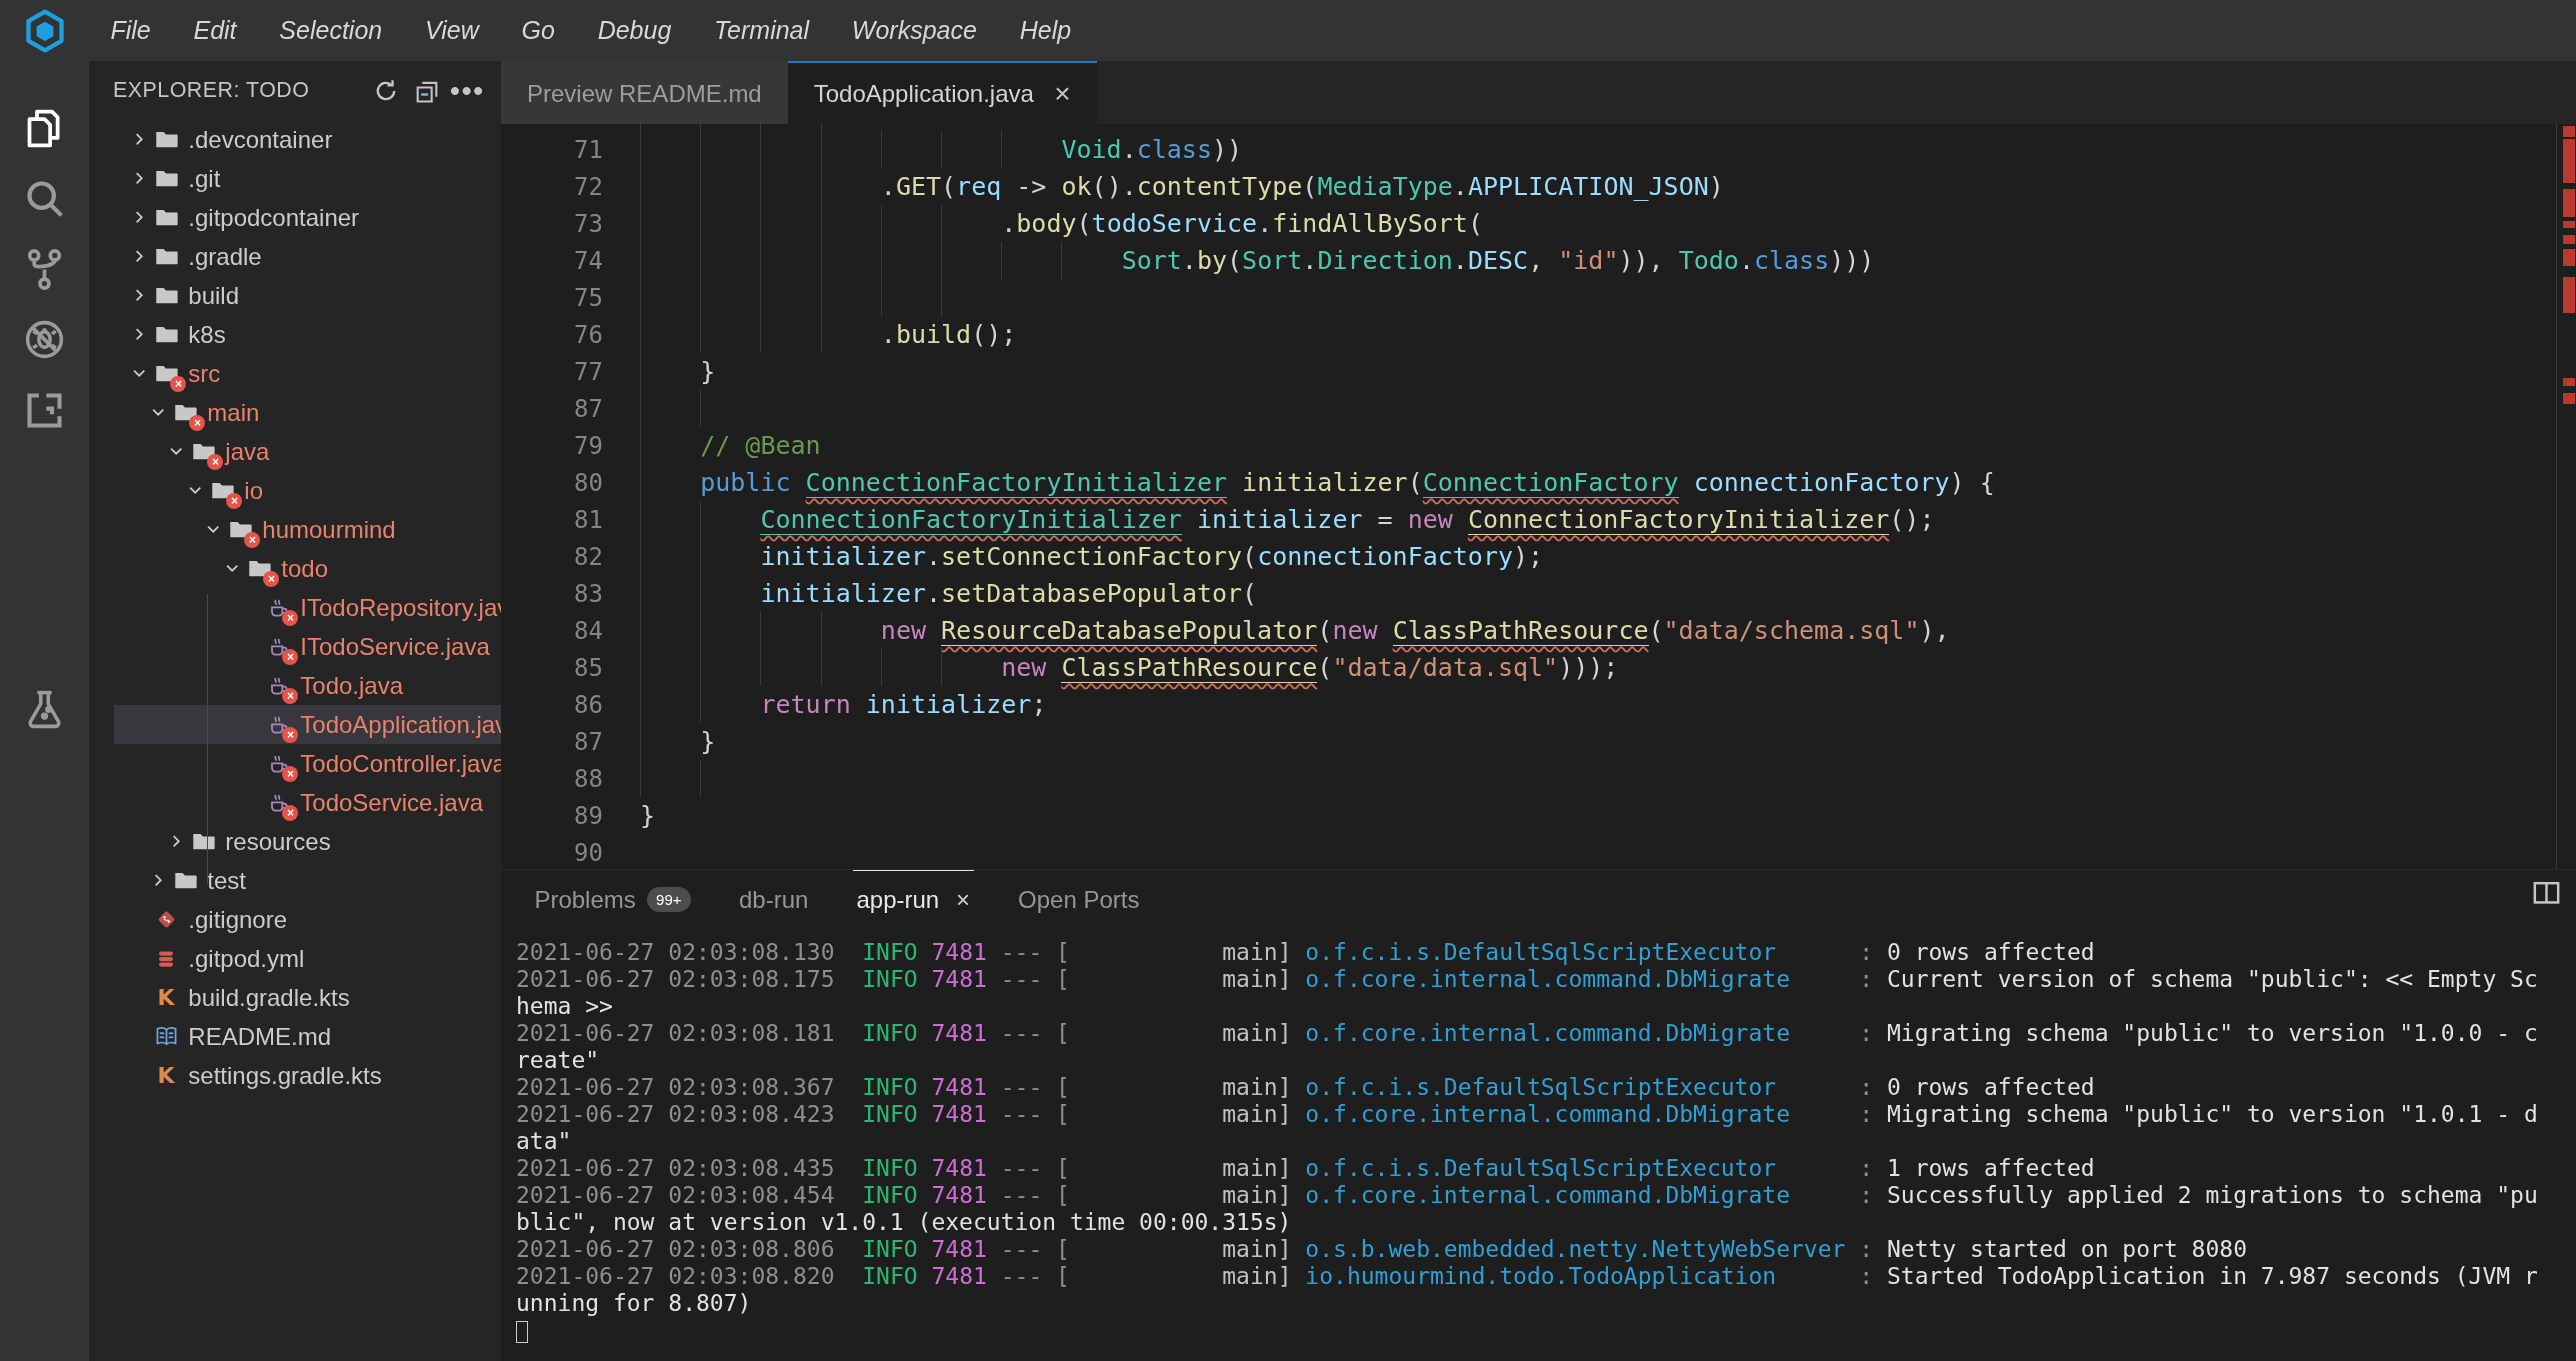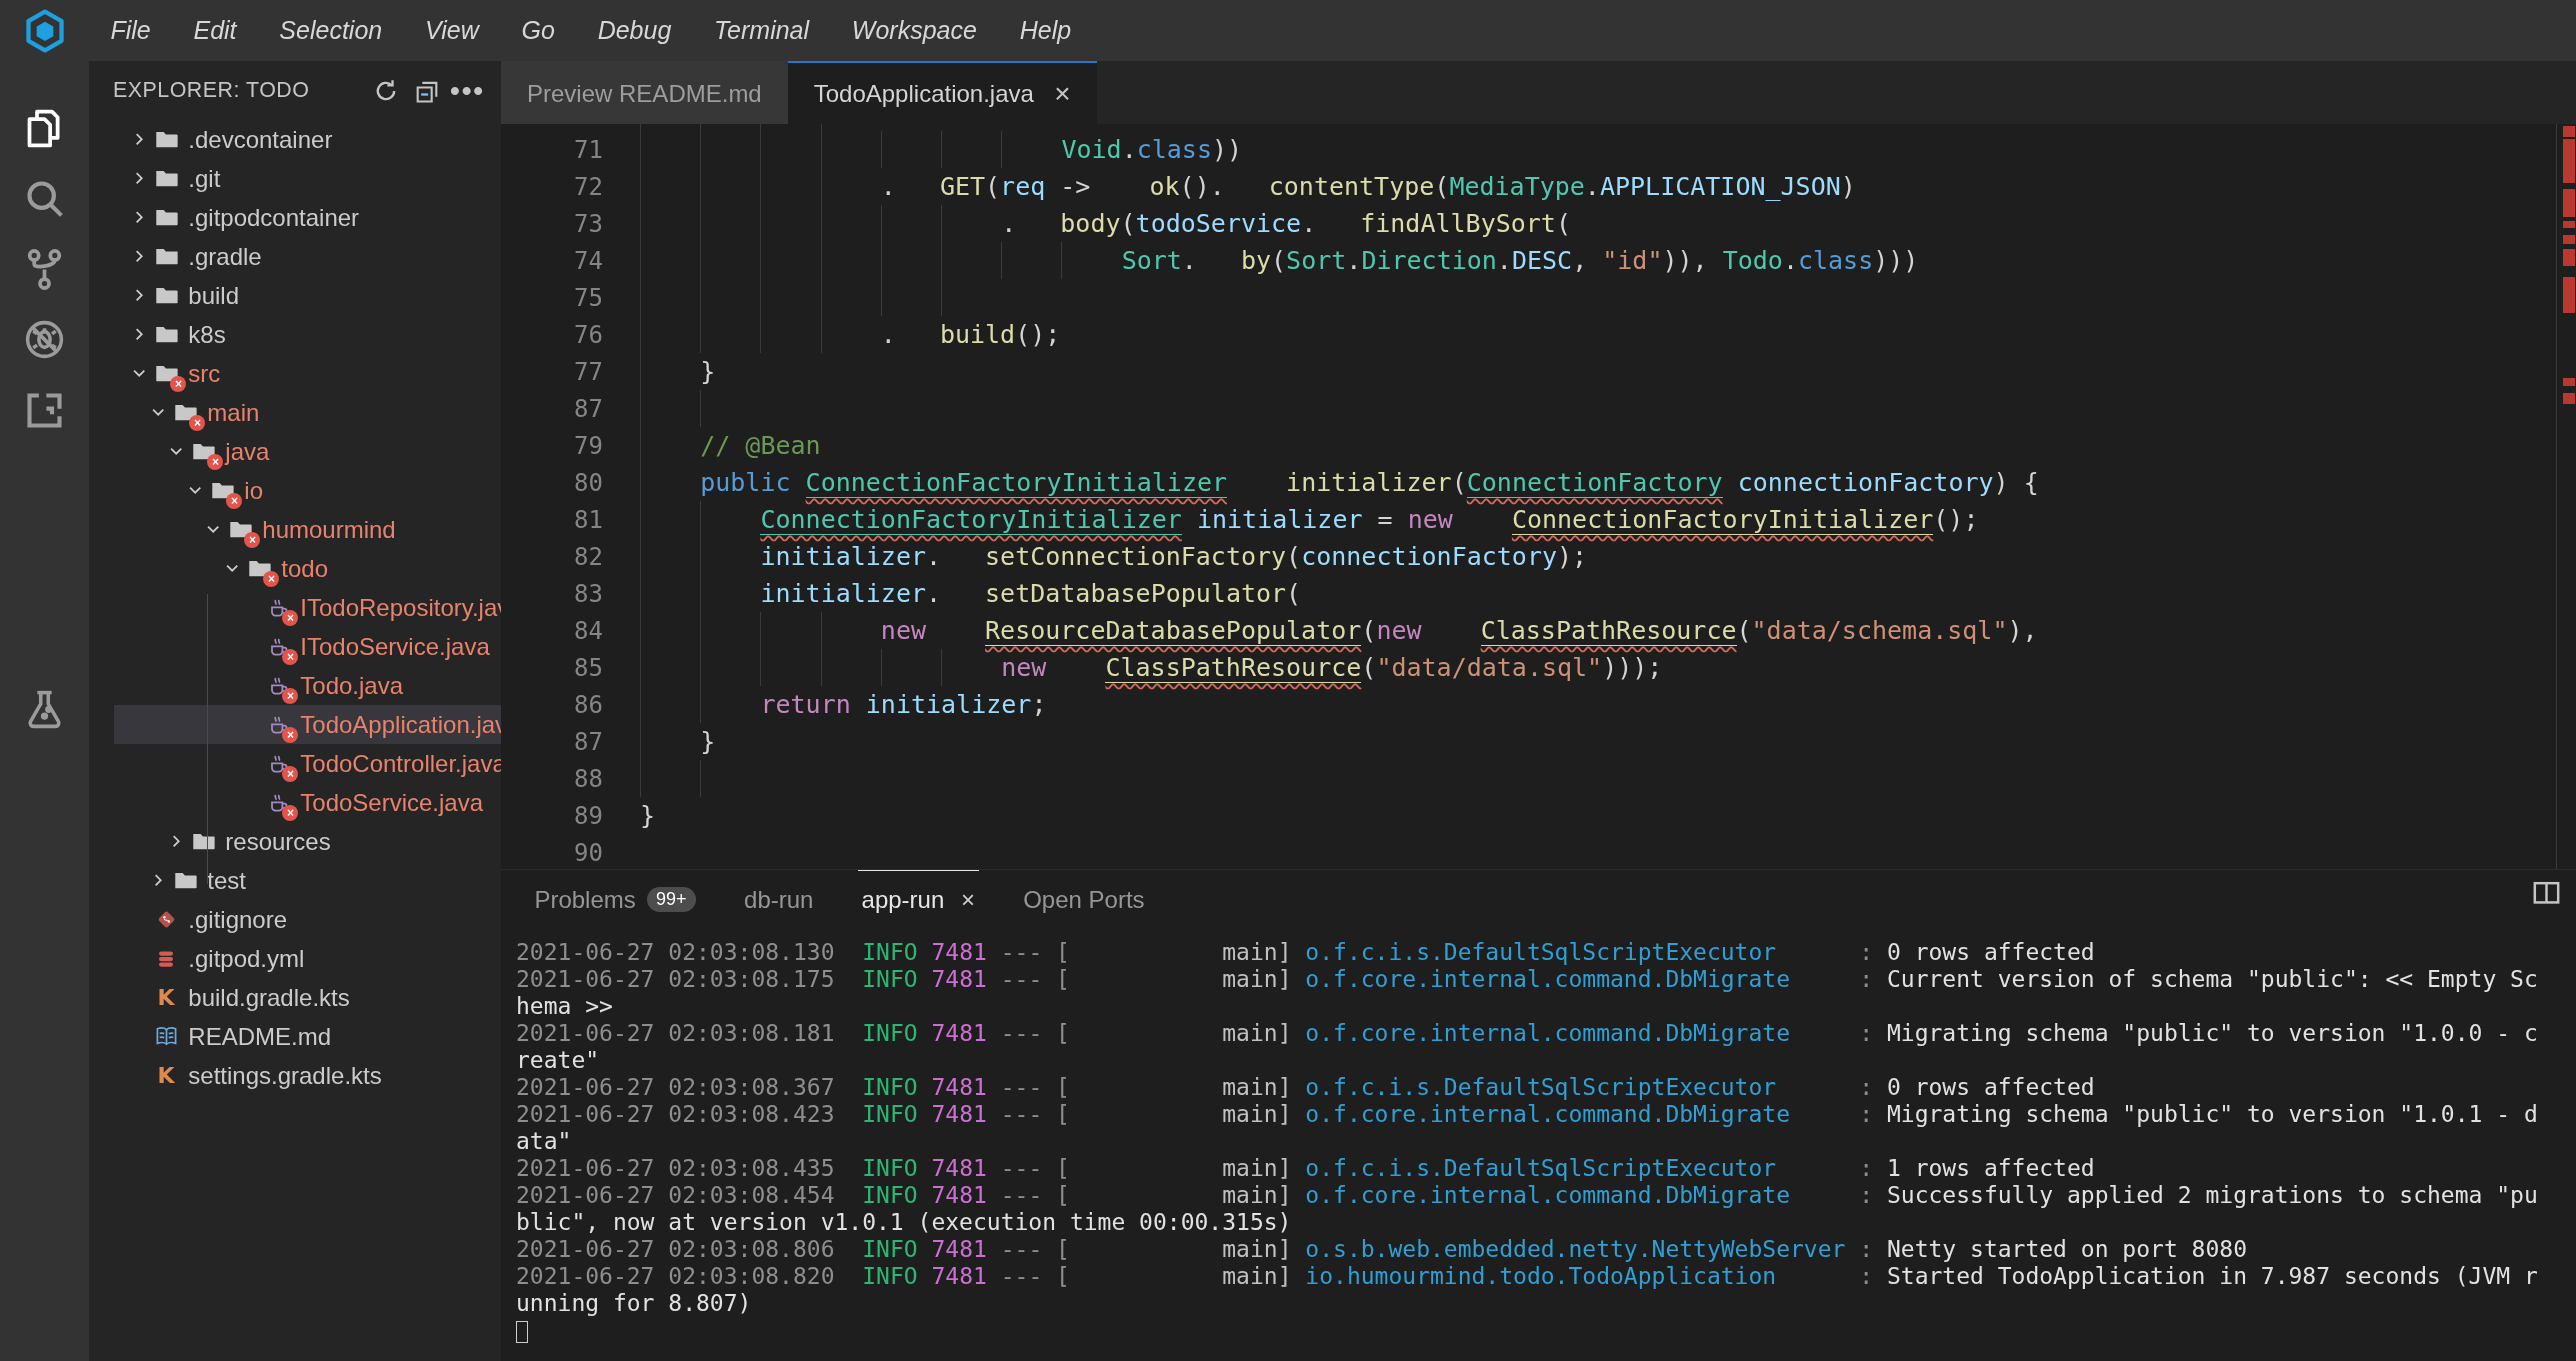--- a/index.html
+++ b/index.html
@@ -50,35 +50,35 @@
   .etab .close{margin-left:20.4px;font-size:28px;color:#c5c5c5;line-height:24px;}
   .code{position:absolute;left:0;top:63px;right:0;height:745px;overflow:hidden;
     font-family:"DejaVu Sans Mono",monospace;font-size:25px;}
   .cl{height:37px;line-height:37px;white-space:pre;}
   .cl.partial{height:6.5px;overflow:hidden;}
   .cl.partial .lc{display:inline-block;margin-top:-31px;}
   .ln{display:inline-block;width:102px;text-align:right;margin-right:37px;color:#858585;font-size:24px;}
   .ind{display:inline-block;white-space:pre;
     background:repeating-linear-gradient(90deg,#3a3a3a 0,#3a3a3a 0.9px,transparent 0.9px,transparent 4ch);}
   .tk-kw{color:var(--kw);} .tk-ctrl{color:var(--ctrl);} .tk-type{color:var(--type);}
-  .tk-fn{color:var(--fn);margin-left:44px;} .tk-var{color:var(--var);} .tk-str{color:var(--str);}
+  .tk-fn{color:var(--fn);} .tk-var{color:var(--var);} .tk-str{color:var(--str);}
   .tk-com{color:var(--com);} .tk-fg{color:var(--fg);}
   .tk-u{border-bottom:1.9px solid currentColor;
     text-decoration:underline;text-decoration-style:wavy;text-decoration-color:var(--squiggle);
     text-underline-offset:7.4px;text-decoration-thickness:1.9px;}
   .scroll-sep{position:absolute;left:2556px;top:124px;height:745px;width:0.9px;background:#3c3c3c;z-index:6;}
   #ruler{position:absolute;right:0;top:0;width:15px;height:869px;z-index:7;}
   .rmark{position:absolute;right:0.9px;width:12px;background:var(--ruler_red);}
 
   
   .panel{position:absolute;left:501px;top:869px;right:0;bottom:0;background:var(--bg-editor);z-index:5;border-top:0.9px solid #2b2b2b;}
   .panel-tabs{position:absolute;left:0;top:0;right:56px;height:58px;display:flex;align-items:stretch;padding-left:9.3px;}
   .ptab{display:flex;align-items:center;margin:0 20.4px;padding:0 3.7px;font-size:24px;color:#969696;border-top:1.9px solid transparent;}
   .ptab.active{color:#e7e7e7;border-top-color:var(--panel_active_border);}
-  .ptab .pbadge{margin-left:11px;background:#4d4d4d;color:#fff;font-size:18px;border-radius:15px;padding:3.7px 9.3px;line-height:17.6px;}
+  .ptab .pbadge{margin-left:11px;background:#4d4d4d;color:#fff;font-size:15px;border-radius:15px;padding:3.7px 9.3px;line-height:17.6px;}
   .ptab .close{margin-left:16.7px;font-size:24px;color:#cccccc;}
   .panel-actions{position:absolute;right:13px;top:7.4px;color:#c5c5c5;}
   .panel-actions svg{width:33px;height:33px;}
   .terminal{position:absolute;left:15px;top:69px;right:0;bottom:0;overflow:hidden;
     font-family:"DejaVu Sans Mono",monospace;font-size:23px;white-space:pre;}
   .trow-t{height:27px;line-height:27px;}
   .t-ts{color:var(--ts);} .t-lvl{color:var(--lvl);} .t-pid{color:var(--pid);}
   .t-gray{color:var(--tgray);} .t-thr{color:var(--thr);} .t-log{color:var(--tlog);} .t-msg{color:var(--tmsg);}
   .cursor{display:inline-block;width:12px;height:22px;border:1.9px solid #cfcfcf;vertical-align:middle;}
 </style>

